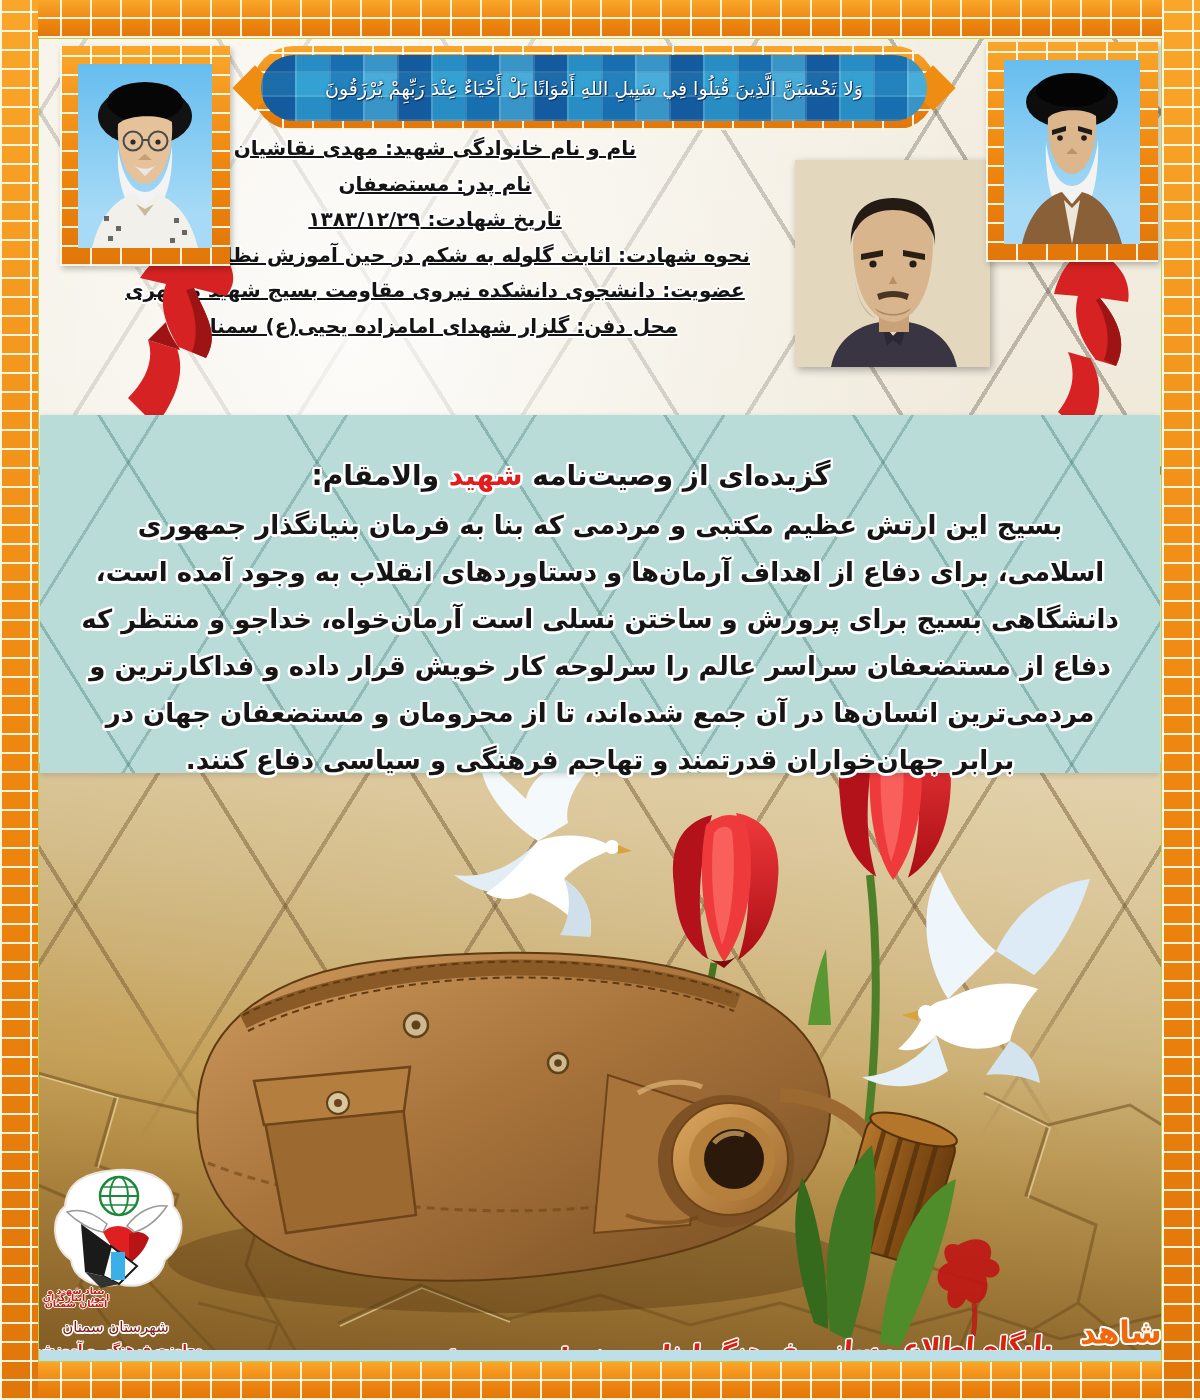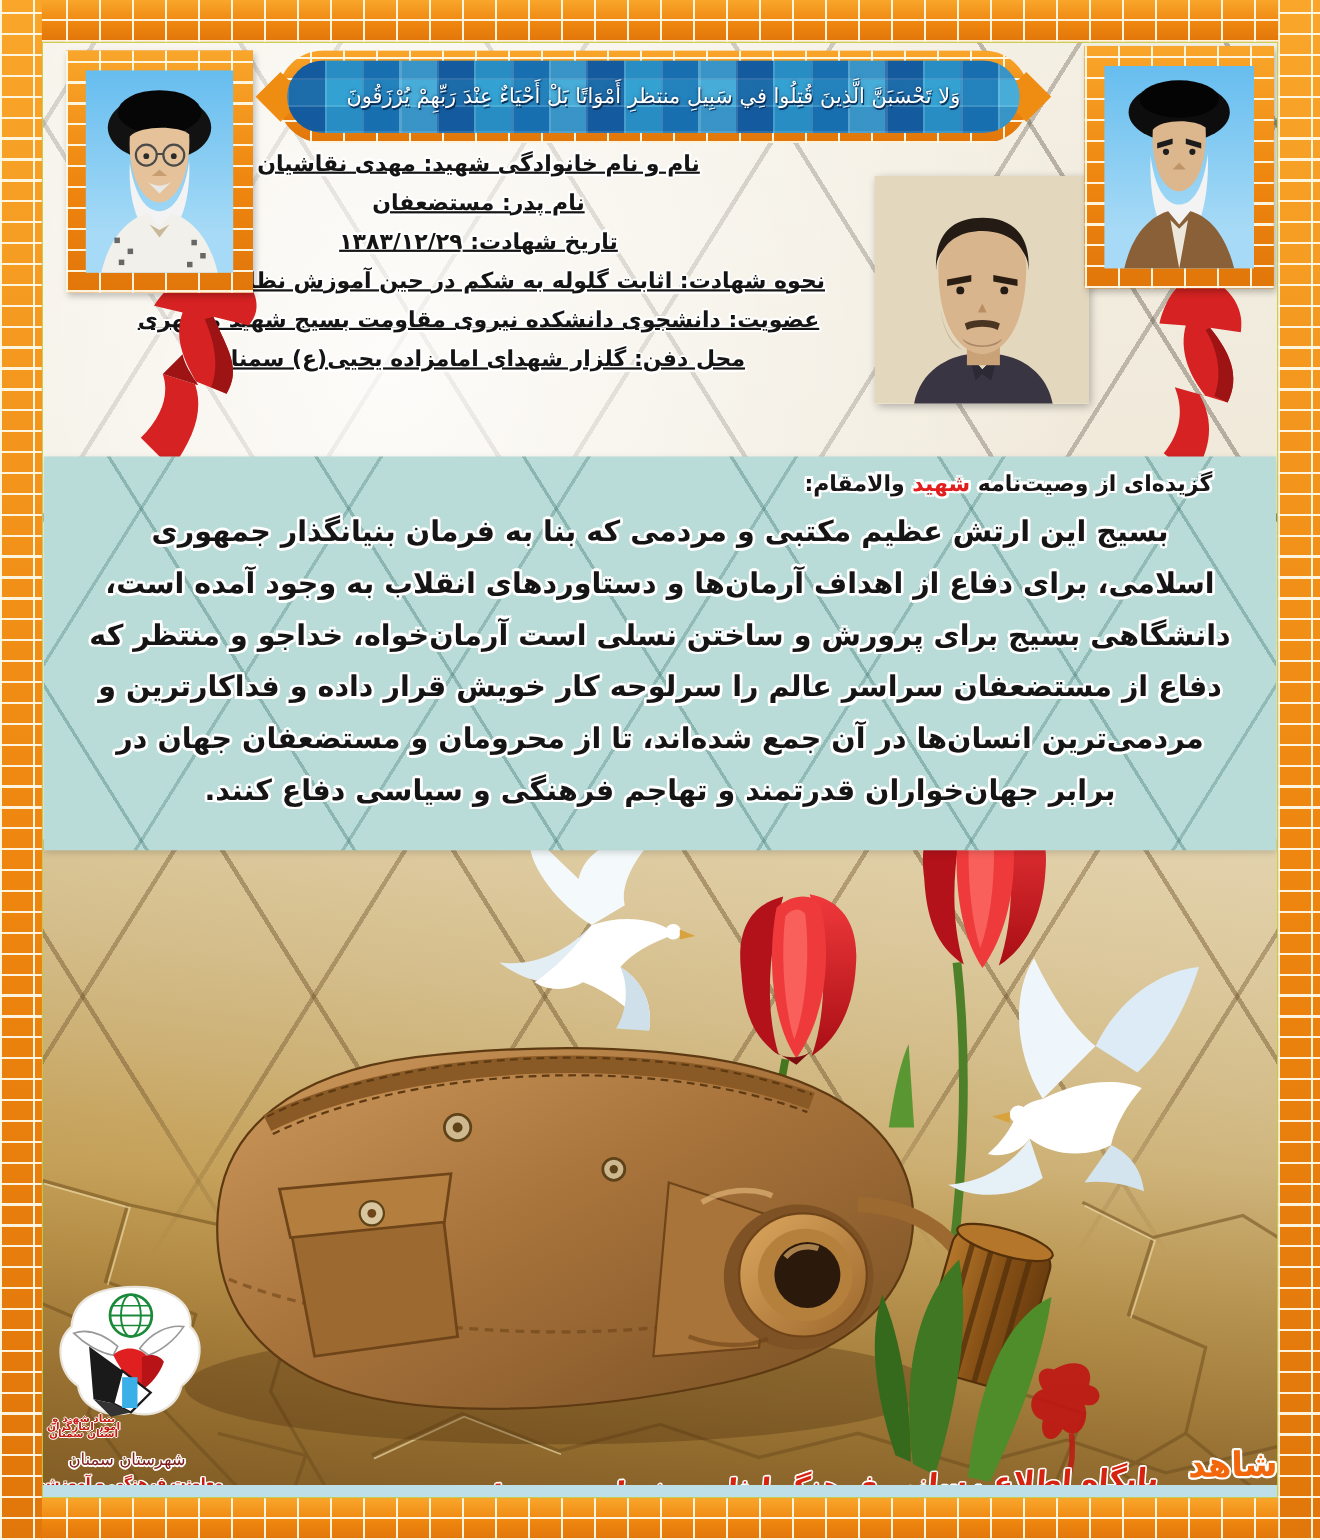--- a/index.html
+++ b/index.html
@@ -95,21 +95,21 @@
   
   .will-block{
     position:absolute;left:40px;top:415px;width:1120px;height:358px;z-index:21;
     background-color:#b9dcd8;
     background-image:
       repeating-linear-gradient(58deg, rgba(0,0,0,0) 0 78px, rgba(55,110,105,.35) 78px 81px, rgba(0,0,0,0) 81px 160px),
       repeating-linear-gradient(-58deg, rgba(0,0,0,0) 0 78px, rgba(55,110,105,.3) 78px 81px, rgba(0,0,0,0) 81px 160px);
     box-shadow:0 2px 6px rgba(0,0,0,.15);
   }
   .will-heading{
-    direction:rtl;text-align:right;padding:12px 58px 0 0;font-size:20px;font-weight:bold;color:#151515;
+    direction:rtl;text-align:center;padding:12px 58px 0 0;font-size:28px;font-weight:bold;color:#151515;margin-top:32px;
   }
   .will-heading .hl{color:#e11d1d;}
   .will-body{margin-top:10px;}
   .will-line{
     direction:rtl;text-align:center;font-size:26px;font-weight:bold;color:#151515;
     line-height:47px;white-space:nowrap;
   }
 
   
   .scene{
@@ -348,21 +348,21 @@
     <path d="M86,52 C98,80 112,98 98,122 L84,116 C92,96 86,72 78,54 Z" fill="#9e1414"></path>
     <path d="M40,104 L72,114 C66,104 60,96 58,86 Z" fill="#9e1414"></path>
   </svg>
   <svg class="ribbon ribbon-right" width="150" height="190" viewBox="0 0 150 190">
     <path d="M58,0 C84,10 100,30 96,54 L68,50 C86,72 96,94 84,118 L58,110 C72,134 70,160 52,186 L26,164 C42,144 44,124 36,104 L64,112 C48,92 40,70 46,48 L22,46 C28,22 40,6 58,0 Z" fill="#d62222"></path>
     <path d="M68,50 C86,72 96,94 84,118 L72,112 C80,92 74,68 64,52 Z" fill="#9e1414"></path>
   </svg>
 
   <div class="quran-banner tile">
     <div class="quran-inner">
-      <div class="quran-text">وَلا تَحْسَبَنَّ الَّذِينَ قُتِلُوا فِي سَبِيلِ منتظرِ أَمْوَاتًا بَلْ أَحْيَاءٌ عِنْدَ رَبِّهِمْ يُرْزَقُونَ</div>
+      <div class="quran-text">وَلا تَحْسَبَنَّ الَّذِينَ قُتِلُوا فِي سَبِيلِ اللهِ أَمْوَاتًا بَلْ أَحْيَاءٌ عِنْدَ رَبِّهِمْ يُرْزَقُونَ</div>
     </div>
   </div>
 
   <div class="martyr-photo">
     <svg width="195" height="207" viewBox="0 0 195 207">
       <rect width="195" height="207" fill="#e9dfc6"></rect>
       <rect width="195" height="207" fill="#d9ccae" opacity=".35"></rect>
       <path d="M36,207 C42,176 68,164 86,162 L98,176 L112,162 C130,164 156,176 162,207 Z" fill="#3a3542"></path>
       <path d="M86,162 L98,176 L112,162 L106,186 L98,180 L92,186 Z" fill="#2c2834"></path>
       <rect x="84" y="150" width="30" height="22" fill="#c9a377"></rect>

